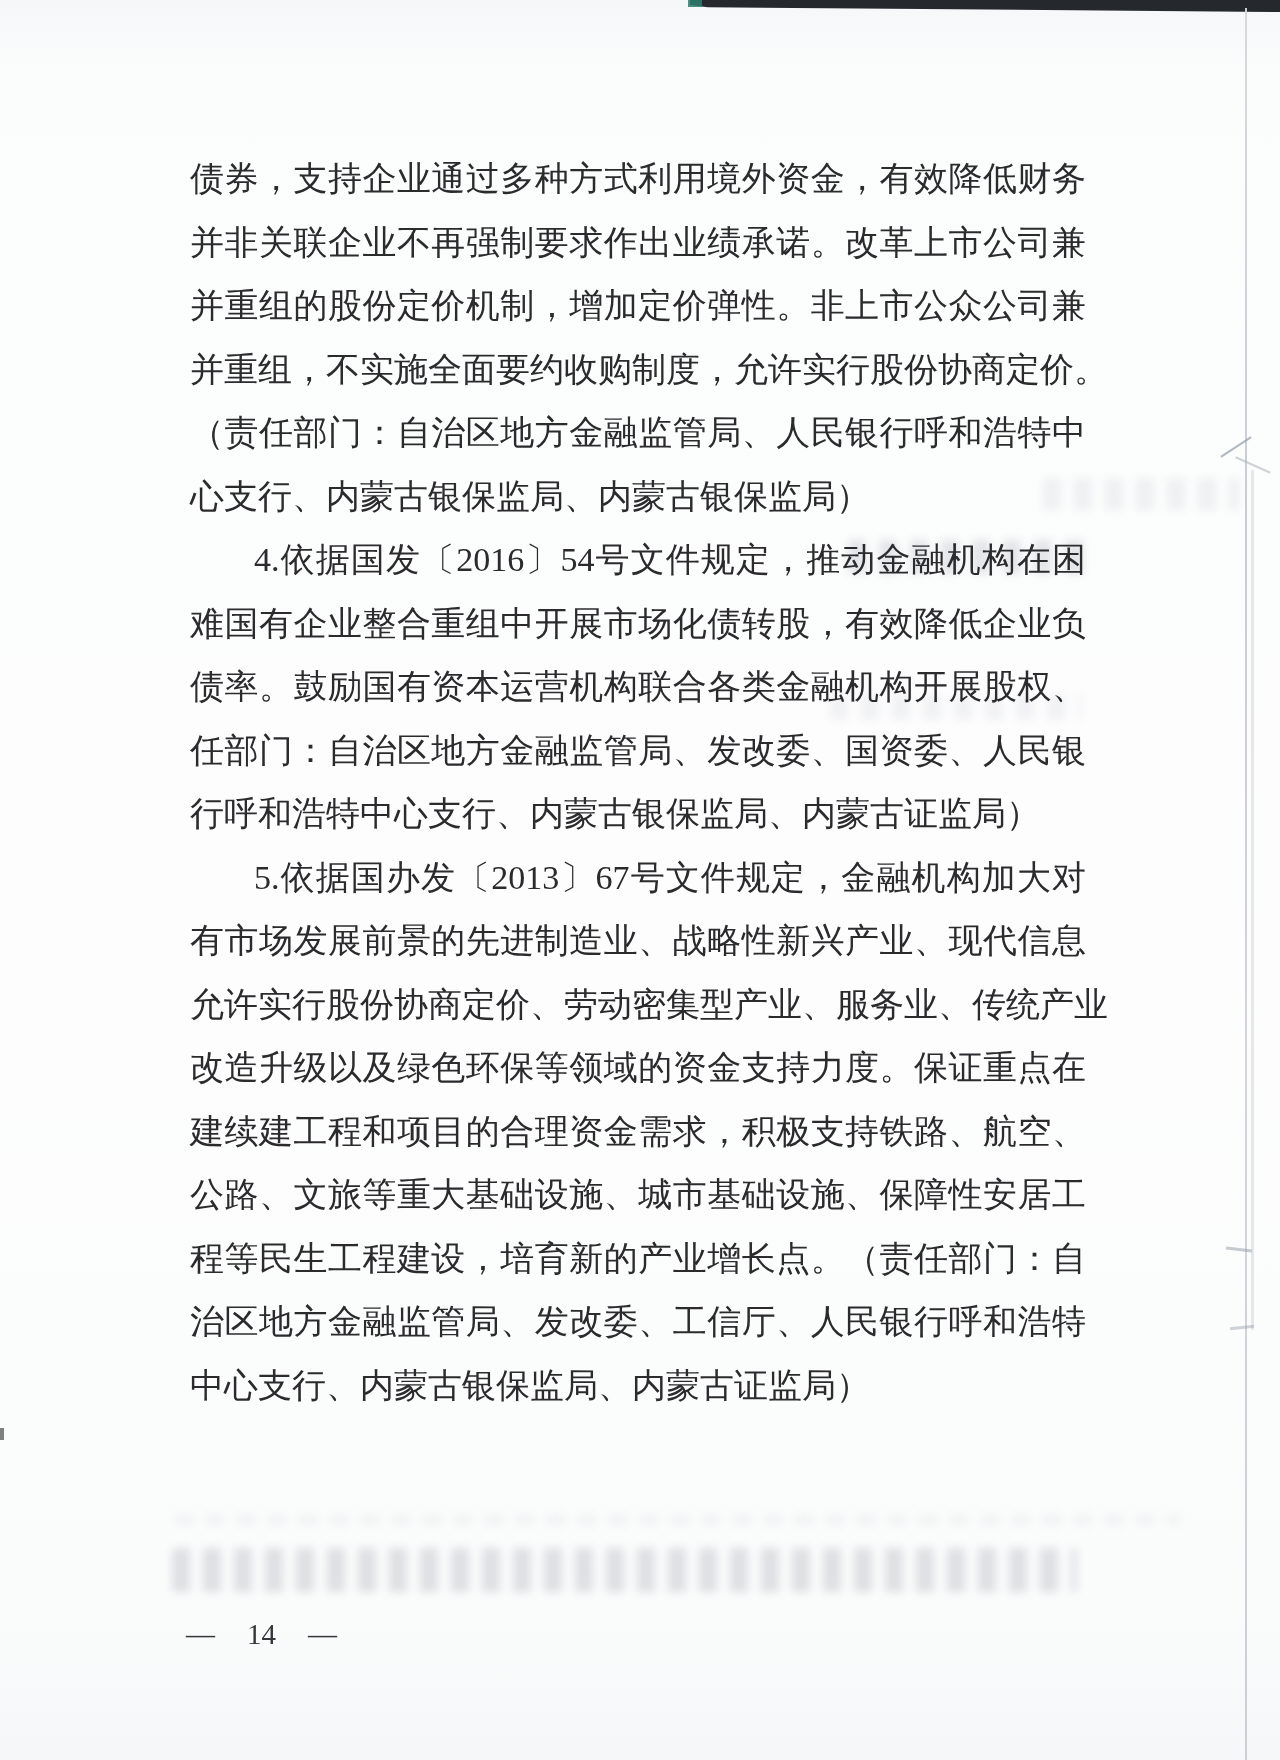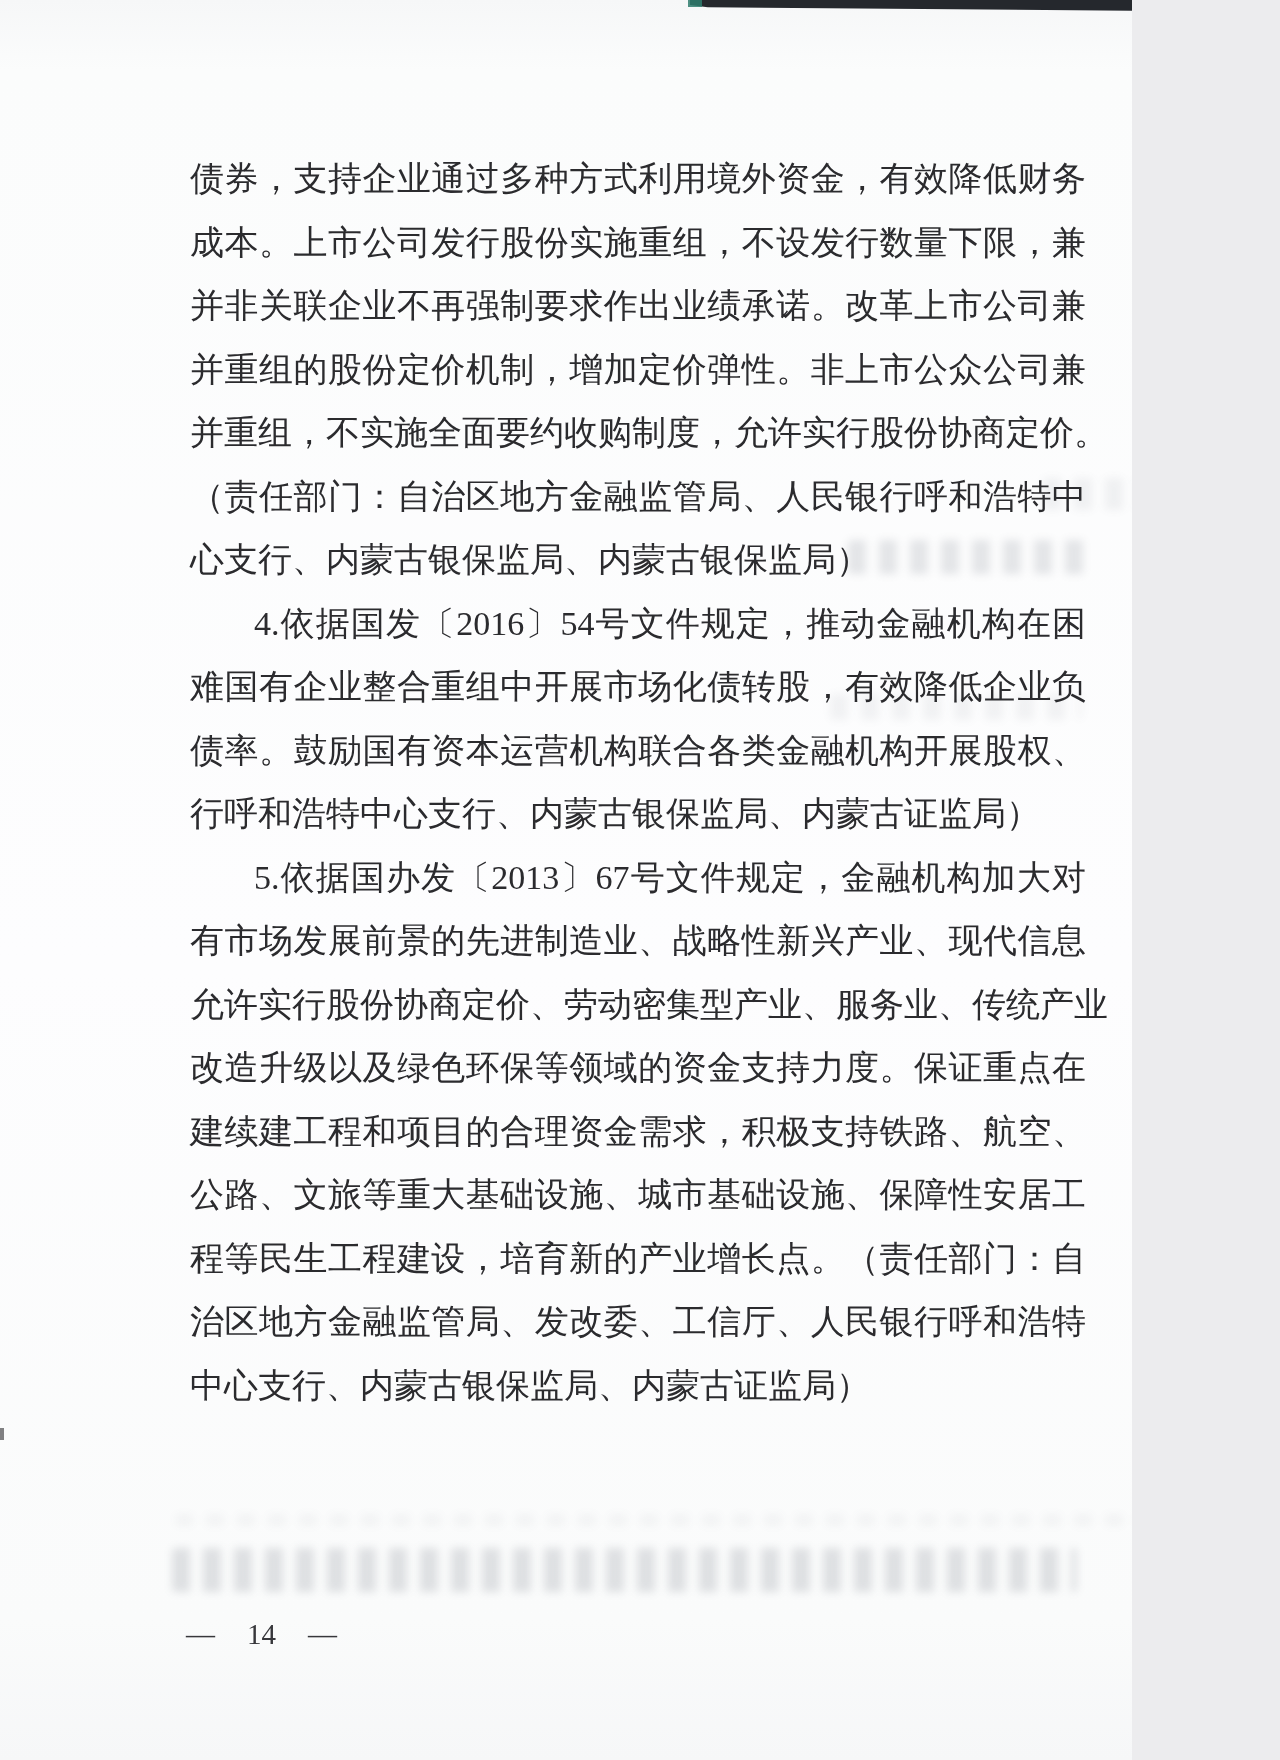--- a/index.html
+++ b/index.html
@@ -3,21 +3,21 @@
 <meta charset="utf-8">
 <style>
   html,body{margin:0;padding:0;}
   body{
     width:1280px;height:1760px;
     background:#ececee;
     font-family:"Liberation Serif","DejaVu Serif",serif;
     overflow:hidden;
   }
   .paper{
-    position:relative;width:1132px;height:1760px;overflow:hidden;
+    position:relative;width:1280px;height:1760px;overflow:hidden;
     background:linear-gradient(180deg,#f6f7f8 0%,#fbfcfc 4%,#fdfdfe 55%,#fafbfb 92%,#f6f7f8 100%);
   }
   
   .doc-text{
     position:absolute;left:190px;top:147px;width:896px;
     color:#2b2b2e;font-size:34px;
   }
   .line{
     height:63.5px;line-height:63.5px;white-space:nowrap;
     text-align:justify;text-align-last:justify;
@@ -87,29 +87,29 @@
   <div class="edge-dash"></div>
 
   <div class="bleed b1"></div>
   <div class="bleed b2"></div>
   <div class="bleed b3"></div>
   <div class="bleed b4"></div>
   <div class="bleed b5"></div>
 
   <div class="doc-text">
     <div class="line j">债券，支持企业通过多种方式利用境外资金，有效降低财务</div>
-    <div class="line j">成本。上市公司发行股份实施重组，不设发行数量下限，兼</div>
     <div class="line j">并非关联企业不再强制要求作出业绩承诺。改革上市公司兼</div>
     <div class="line j">并重组的股份定价机制，增加定价弹性。非上市公众公司兼</div>
     <div class="line j">并重组，不实施全面要约收购制度，允许实行股份协商定价。</div>
     <div class="line j">（责任部门：自治区地方金融监管局、人民银行呼和浩特中</div>
     <div class="line l">心支行、内蒙古银保监局、内蒙古银保监局）</div>
     <div class="line j ind">4.依据国发〔2016〕54号文件规定，推动金融机构在困</div>
     <div class="line j">难国有企业整合重组中开展市场化债转股，有效降低企业负</div>
     <div class="line j">债率。鼓励国有资本运营机构联合各类金融机构开展股权、</div>
+    <div class="line j">任部门：自治区地方金融监管局、发改委、国资委、人民银</div>
     <div class="line l">行呼和浩特中心支行、内蒙古银保监局、内蒙古证监局）</div>
     <div class="line j ind">5.依据国办发〔2013〕67号文件规定，金融机构加大对</div>
     <div class="line j">有市场发展前景的先进制造业、战略性新兴产业、现代信息</div>
     <div class="line j">允许实行股份协商定价、劳动密集型产业、服务业、传统产业</div>
     <div class="line j">改造升级以及绿色环保等领域的资金支持力度。保证重点在</div>
     <div class="line j">建续建工程和项目的合理资金需求，积极支持铁路、航空、</div>
     <div class="line j">公路、文旅等重大基础设施、城市基础设施、保障性安居工</div>
     <div class="line j">程等民生工程建设，培育新的产业增长点。（责任部门：自</div>
     <div class="line j">治区地方金融监管局、发改委、工信厅、人民银行呼和浩特</div>
     <div class="line l">中心支行、内蒙古银保监局、内蒙古证监局）</div>

